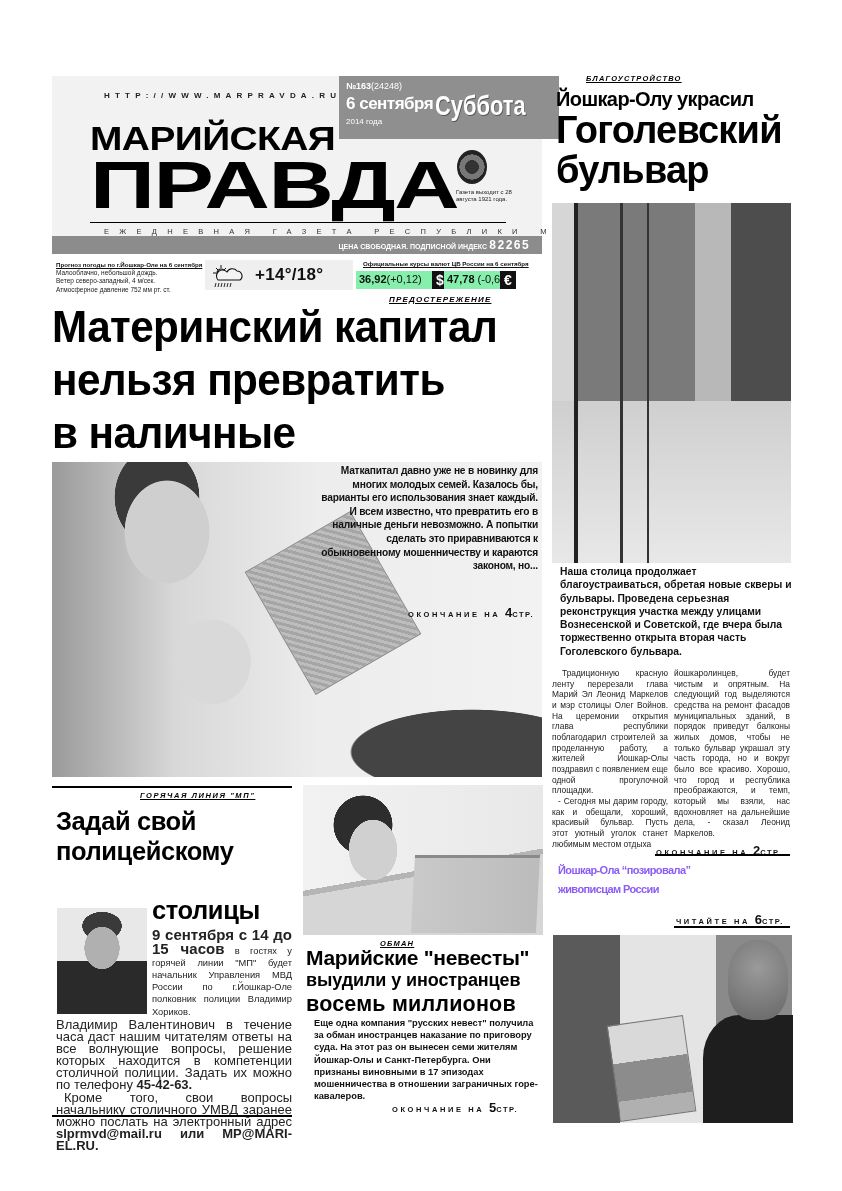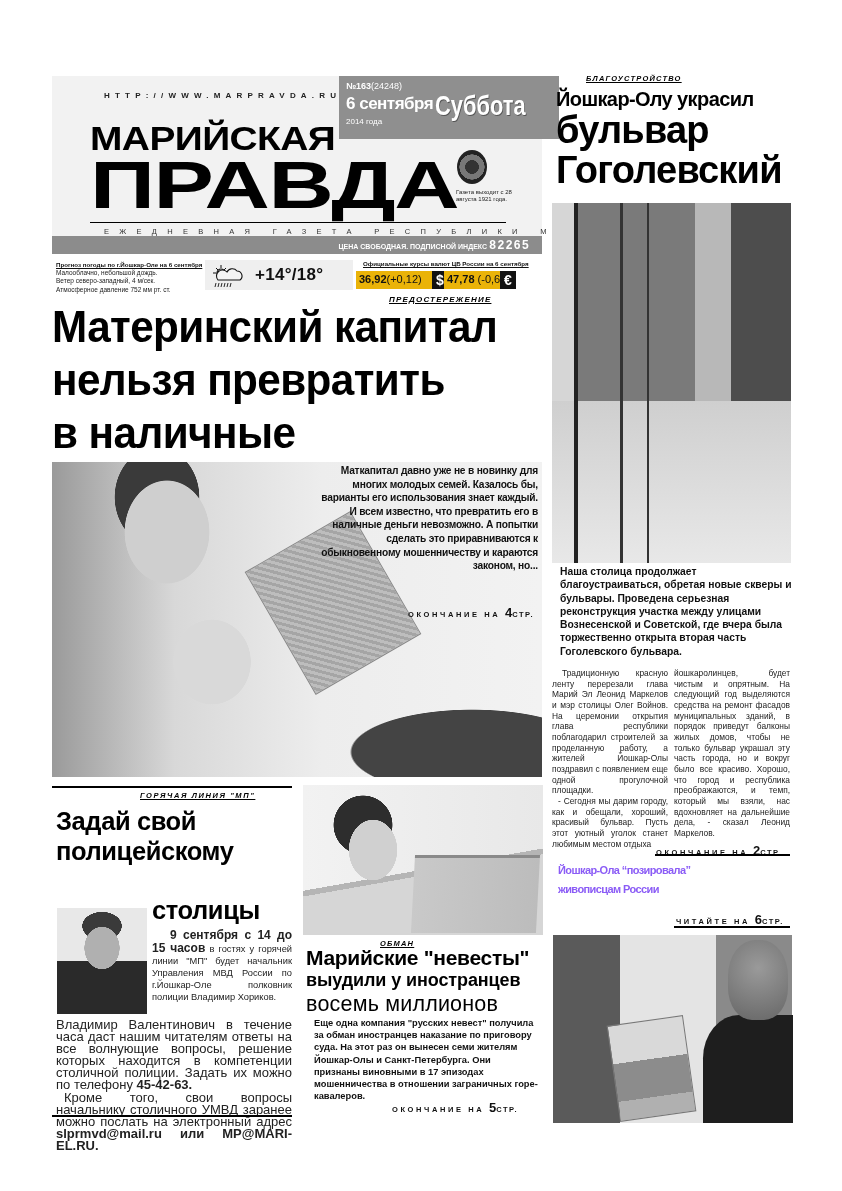--- a/index.html
+++ b/index.html
@@ -24,21 +24,21 @@
   .mh-price { right:12px; top:3px; color:#fff; font-size:7px; font-weight:bold; }
   .mh-price span { font-size:12px; font-family:"Liberation Mono",monospace; letter-spacing:1px; }
 
   
   .wx-title { left:56px; top:261px; font-size:6.2px; text-decoration:underline; font-weight:bold; }
   .wx-lines { left:56px; top:269px; font-size:6.5px; line-height:8.4px; color:#222; }
   .wx-box { left:205px; top:260px; width:148px; height:30px; background:#efefef; }
   .wx-icon { left:5px; top:4px; width:40px; height:26px; }
   .wx-temp { left:50px; top:5px; font-size:17px; font-weight:bold; letter-spacing:0.3px; }
   .fx-title { left:363px; top:260px; font-size:6.2px; text-decoration:underline; font-weight:bold; }
-  .fx-box { left:356px; top:271px; height:18px; background:#eab308; font-size:11px; }
+  .fx-box { left:356px; top:271px; height:18px; background:#86efac; font-size:11px; }
   .fx-box b { font-weight:bold; }
   .fx-sym { width:16px; height:18px; background:#111; color:#fff; text-align:center; font-weight:bold; font-size:14px; line-height:18px; }
 
   
   .kicker { font-size:8px; font-weight:900; font-style:italic; text-decoration:underline; letter-spacing:1.2px; color:#000; }
   .h-main { left:52px; top:300px; width:495px; font-size:44px; font-weight:900; line-height:53px; transform:scaleX(0.96); transform-origin:left top; letter-spacing:-0.6px; color:#000; }
 
   
   .photo-mother { left:52px; top:462px; width:490px; height:315px; background:
       radial-gradient(ellipse 70px 85px at 115px 70px,#cfcfcf 0 60%,transparent 61%),
@@ -77,21 +77,21 @@
   .body-col { font-size:8.4px; line-height:10.65px; text-align:justify; color:#222; }
   .h-painter { left:558px; top:861px; font-size:11px; font-weight:bold; line-height:19px; letter-spacing:-0.6px; color:#8b5cf6; }
   .rule { height:1.5px; background:#000; }
 
   .h-police { left:56px; top:806px; font-size:25.5px; font-weight:900; line-height:30px; letter-spacing:-0.4px; color:#000; }
   .h-police-last { left:152px; top:896px; font-size:25.5px; font-weight:900; letter-spacing:-0.4px; color:#000; }
   .police-body { left:152px; top:929px; width:140px; font-size:9.3px; line-height:12.1px; text-align:justify; color:#222; }
   .police-body2 { left:56px; top:1019px; width:236px; font-size:13px; line-height:12.1px; text-align:justify; color:#222; }
   .brides-h1 { left:306px; top:946px; font-size:21px; font-weight:900; letter-spacing:-0.3px; color:#000; white-space:nowrap; }
   .brides-h2 { left:306px; top:970px; font-size:18px; font-weight:900; letter-spacing:-0.1px; color:#000; white-space:nowrap; }
-  .brides-h3 { left:306px; top:992px; font-size:21.5px; font-weight:400; letter-spacing:0.2px; color:#000; white-space:nowrap; }
+  .brides-h3 { left:306px; top:992px; font-size:21.5px; font-weight:700; letter-spacing:0.2px; color:#000; white-space:nowrap; }
   .brides-lead { left:314px; top:1017px; width:225px; font-size:9.3px; font-weight:bold; line-height:12.2px; color:#111; }
 </style>
 </head>
 <body>
 
 <div class="abs masthead">
   <div class="abs mh-url">HTTP://WWW.MARPRAVDA.RU</div>
   <div class="abs mh-datebox">
     <div class="abs mh-issue"><b>№163</b><span>(24248)</span></div>
     <div class="abs mh-date">6 сентября</div>
@@ -145,22 +145,22 @@
   <div class="abs banknote"></div>
 </div>
 <div class="abs lead-mat">Маткапитал давно уже не в новинку для многих молодых семей. Казалось бы, варианты его использования знает каждый. И всем известно, что превратить его в наличные деньги невозможно. А попытки сделать это приравниваются к обыкновенному мошенничеству и караются законом, но...</div>
 <div class="abs jump" style="left:408px;top:605px;">
   <span>ОКОНЧАНИЕ НА</span> <span class="pg">4</span><span style="letter-spacing:1.5px">СТР.</span>
 </div>
 
 <div class="abs kicker" style="left:586px;top:74px;font-size:7.5px;">БЛАГОУСТРОЙСТВО</div>
 <div class="abs h-right">Йошкар-Олу украсил</div>
 <div class="abs h-right2">
+  <div>Гоголевский</div>
   <div>бульвар</div>
-  <div>Гоголевский</div>
 </div>
 <div class="abs photo-street"></div>
 <div class="abs lead-blv">Наша столица продолжает благоустраиваться, обретая новые скверы и бульвары. Проведена серьезная реконструкция участка между улицами Вознесенской и Советской, где вчера была торжественно открыта вторая часть Гоголевского бульвара.</div>
 <div class="abs body-col" style="left:552px;top:668px;width:116px;">
   <div style="text-indent:10px;">Традиционную красную ленту перерезали глава Марий Эл Леонид Маркелов и мэр столицы Олег Войнов. На церемонии открытия глава республики поблагодарил строителей за проделанную работу, а жителей Йошкар-Олы поздравил с появлением еще одной прогулочной площадки.</div>
   <div style="text-indent:6px;">- Сегодня мы дарим городу, как и обещали, хороший, красивый бульвар. Пусть этот уютный уголок станет любимым местом отдыха</div>
 </div>
 <div class="abs body-col" style="left:674px;top:668px;width:116px;">йошкаролинцев, будет чистым и опрятным. На следующий год выделяются средства на ремонт фасадов муниципальных зданий, в порядок приведут балконы жилых домов, чтобы не только бульвар украшал эту часть города, но и вокруг было все красиво. Хорошо, что город и республика преображаются, и темп, который мы взяли, нас вдохновляет на дальнейшие дела, - сказал Леонид Маркелов.</div>
 <div class="abs jump" style="left:656px;top:843px;">
   <span>ОКОНЧАНИЕ НА</span> <span class="pg">2</span><span style="letter-spacing:1.5px">СТР.</span>
@@ -183,21 +183,21 @@
 
 <div class="abs rule" style="left:52px;top:786px;width:240px;"></div>
 <div class="abs kicker" style="left:140px;top:791px;font-size:7.5px;letter-spacing:1.6px;">ГОРЯЧАЯ ЛИНИЯ "МП"</div>
 <div class="abs h-police">
   <div>Задай свой</div>
   <div>полицейскому</div>
 </div>
 <div class="abs h-police-last">столицы</div>
 <div class="abs photo-police"></div>
 <div class="abs police-body">
-  <b style="font-size:12px;margin-left:18px;">9 сентября с 14 до 15 часов</b>
+  <b style="font-size:15px;margin-left:0;">9 сентября с 14 до 15 часов</b>
   <span>в гостях у горячей линии "МП" будет начальник Управления МВД России по г.Йошкар-Оле полковник полиции Владимир Хориков.</span>
 </div>
 <div class="abs police-body2">
   <div style="text-indent:0;"><span>Владимир Валентинович в течение часа даст нашим читателям ответы на все волнующие вопросы, решение которых находится в компетенции столичной полиции. Задать их можно по телефону</span> <b>45-42-63.</b></div>
   <div style="text-indent:8px;"><span>Кроме того, свои вопросы начальнику столичного УМВД заранее можно послать на электронный адрес</span> <b>slprmvd@mail.ru или MP@MARI-EL.RU.</b></div>
 </div>
 <div class="abs rule" style="left:52px;top:1115px;width:240px;"></div>
 
 <div class="abs photo-woman">
   <div class="abs laptop"></div>

